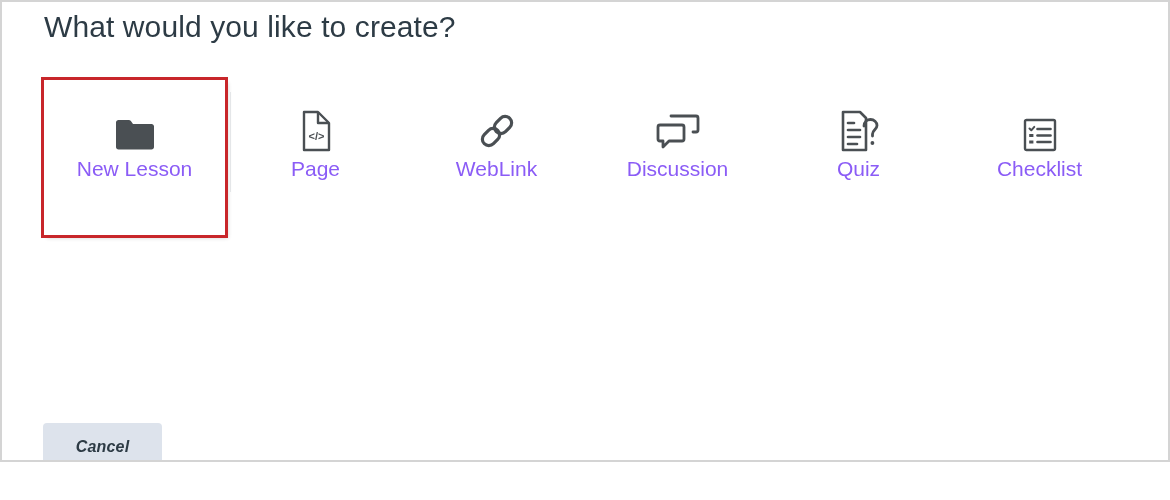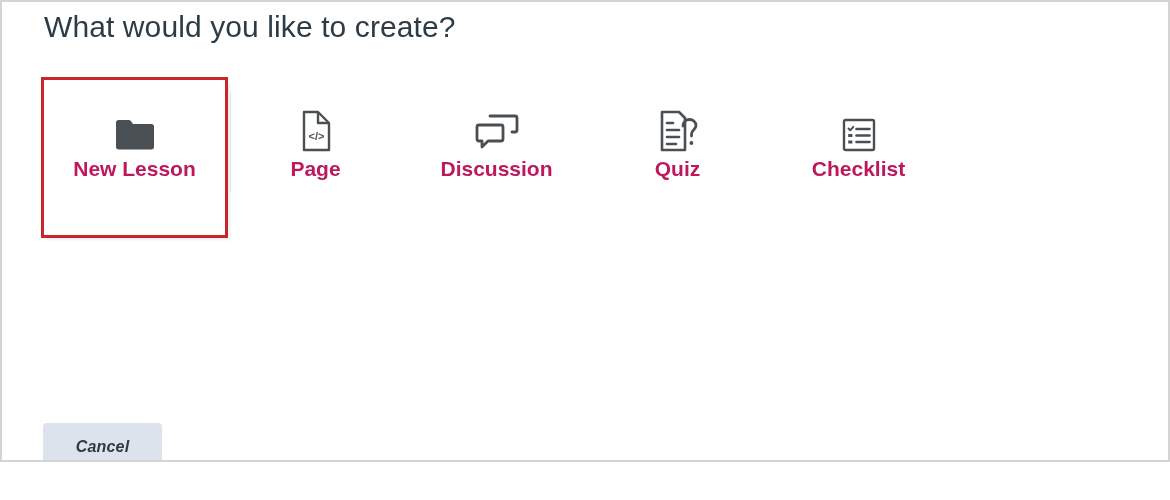--- a/index.html
+++ b/index.html
@@ -55,24 +55,23 @@
   }
   .option .icon-slot {
     height: 72px;
     display: flex;
     align-items: flex-end;
     justify-content: center;
     padding-bottom: 6px;
   }
   .option .opt-label {
     font-size: 21px;
-    color: #be185d;
+    color: #8b5cf6;
     line-height: 1;
     white-space: nowrap;
-    font-weight: bold;
   }
   
   .option.has-divider::after {
     content: "";
     position: absolute;
     right: -6px;
     top: 12px;
     width: 1px;
     height: 100px;
     background: #e4e6e8;
@@ -151,20 +150,31 @@
       <div class="icon-slot">
         <svg class="ico" width="34" height="42" viewBox="0 0 34 42" aria-hidden="true">
           <path d="M5 2h14l11 11v27H5z" fill="none" stroke="#4a4f53" stroke-width="2.4" stroke-linejoin="round"></path>
           <path d="M19 2v11h11" fill="none" stroke="#4a4f53" stroke-width="2.4" stroke-linejoin="round"></path>
           <text x="17.5" y="30" font-family="'Liberation Sans', sans-serif" font-size="11" font-weight="700" fill="#4a4f53" text-anchor="middle">&lt;/&gt;</text>
         </svg>
       </div>
       <div class="opt-label">Page</div>
     </div>
 
+    <div class="option">
+      <div class="icon-slot">
+        <svg class="ico" width="42" height="42" viewBox="0 0 42 42" aria-hidden="true">
+          <g transform="rotate(-45 21 21)" fill="none" stroke="#4a4f53" stroke-width="3.2" stroke-linecap="round">
+            <rect x="3" y="14.5" width="19" height="13" rx="6.5"></rect>
+            <rect x="20" y="14.5" width="19" height="13" rx="6.5"></rect>
+          </g>
+        </svg>
+      </div>
+      <div class="opt-label">WebLink</div>
+    </div>
 
 
     <div class="option">
       <div class="icon-slot">
         <svg class="ico" width="44" height="38" viewBox="0 0 44 38" aria-hidden="true">
           <path d="M15 2h25a2 2 0 0 1 2 2v12a2 2 0 0 1-2 2h-3" fill="none" stroke="#4a4f53" stroke-width="2.8" stroke-linecap="round" stroke-linejoin="round"></path>
           <path d="M4 11h22a2 2 0 0 1 2 2v12a2 2 0 0 1-2 2H13l-6 6v-6H4a2 2 0 0 1-2-2V13a2 2 0 0 1 2-2z" fill="none" stroke="#4a4f53" stroke-width="2.8" stroke-linejoin="round"></path>
         </svg>
       </div>
       <div class="opt-label">Discussion</div>

